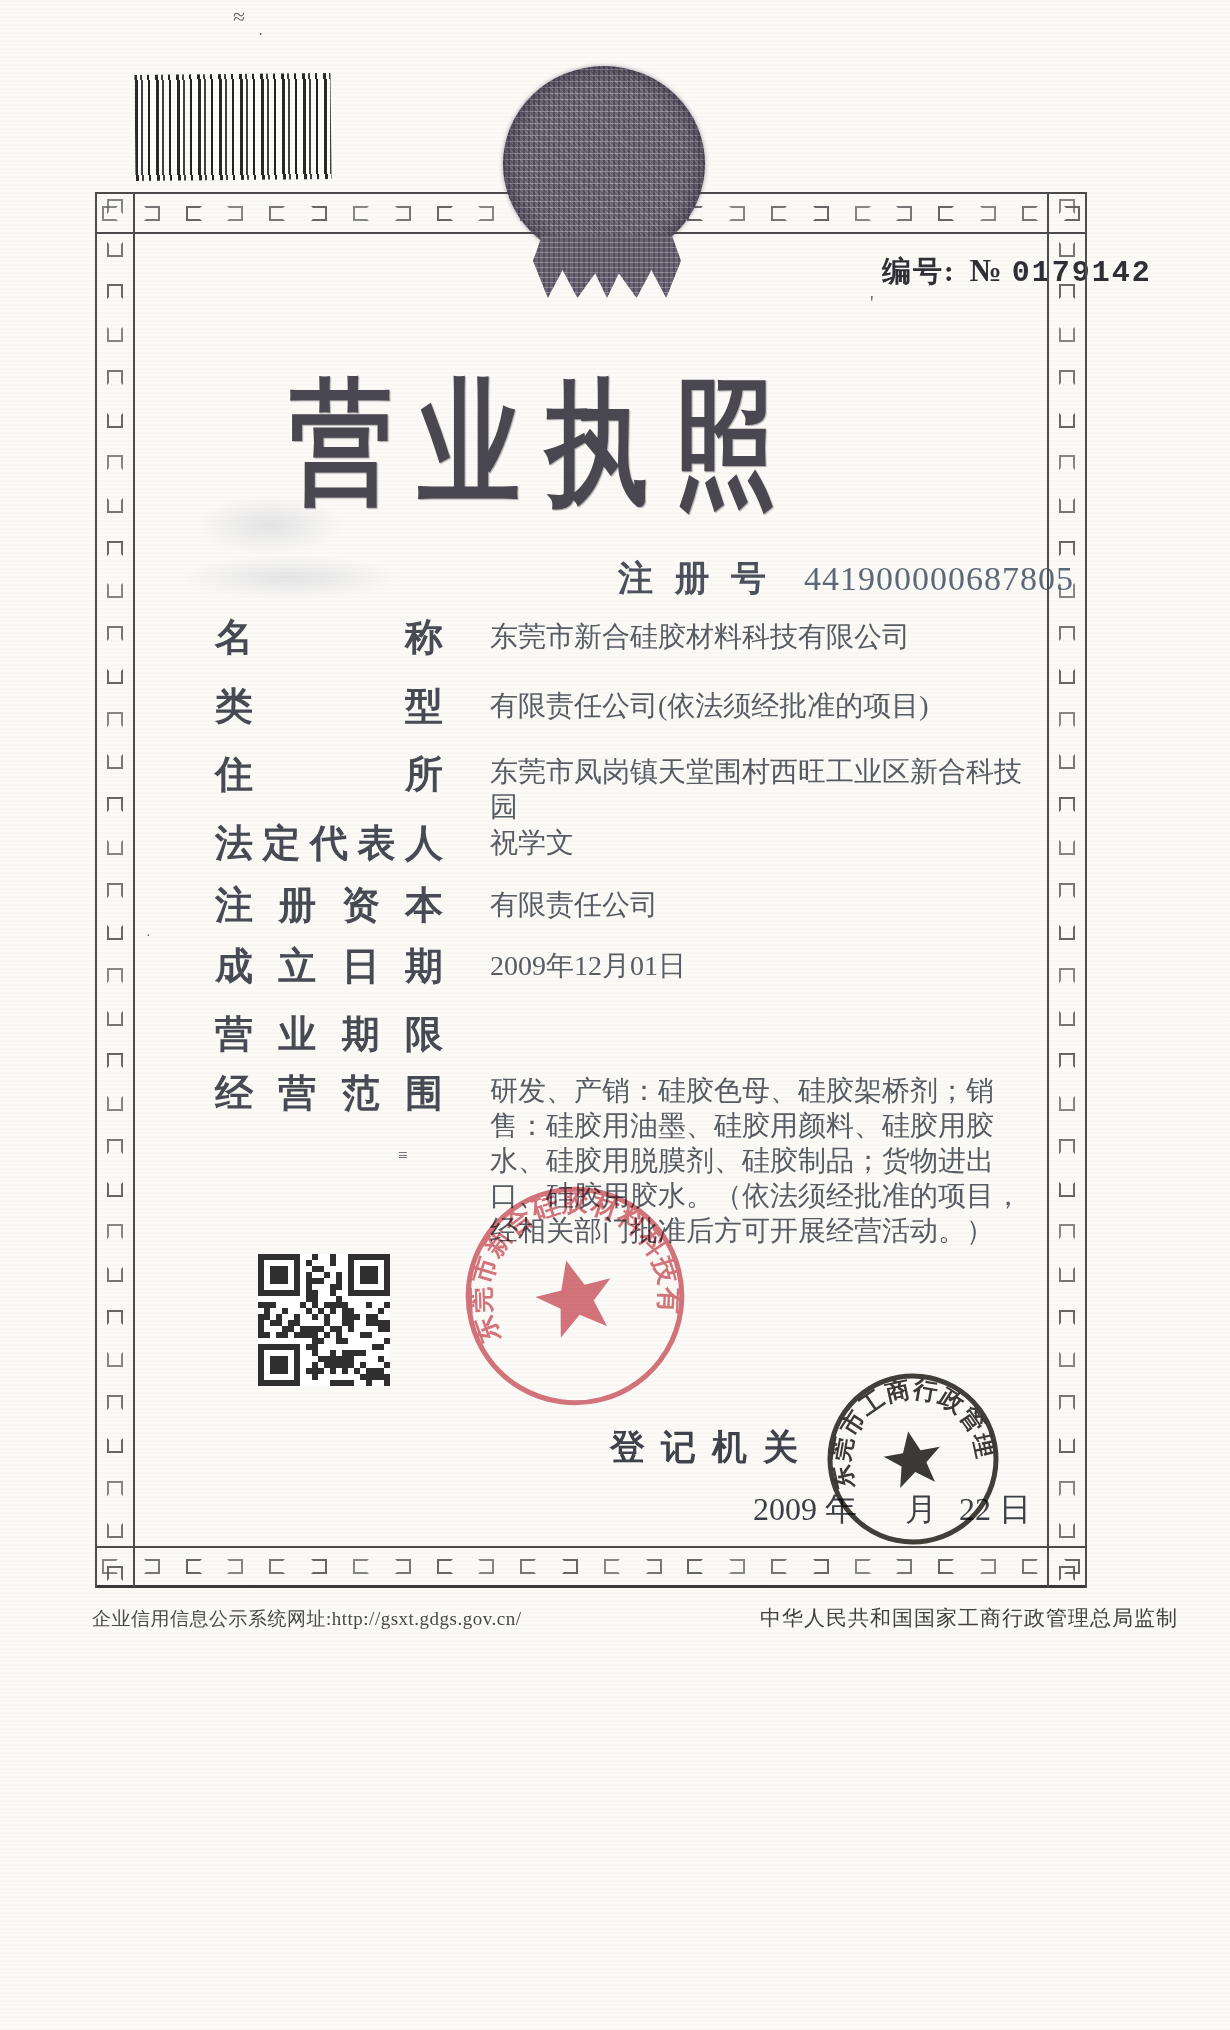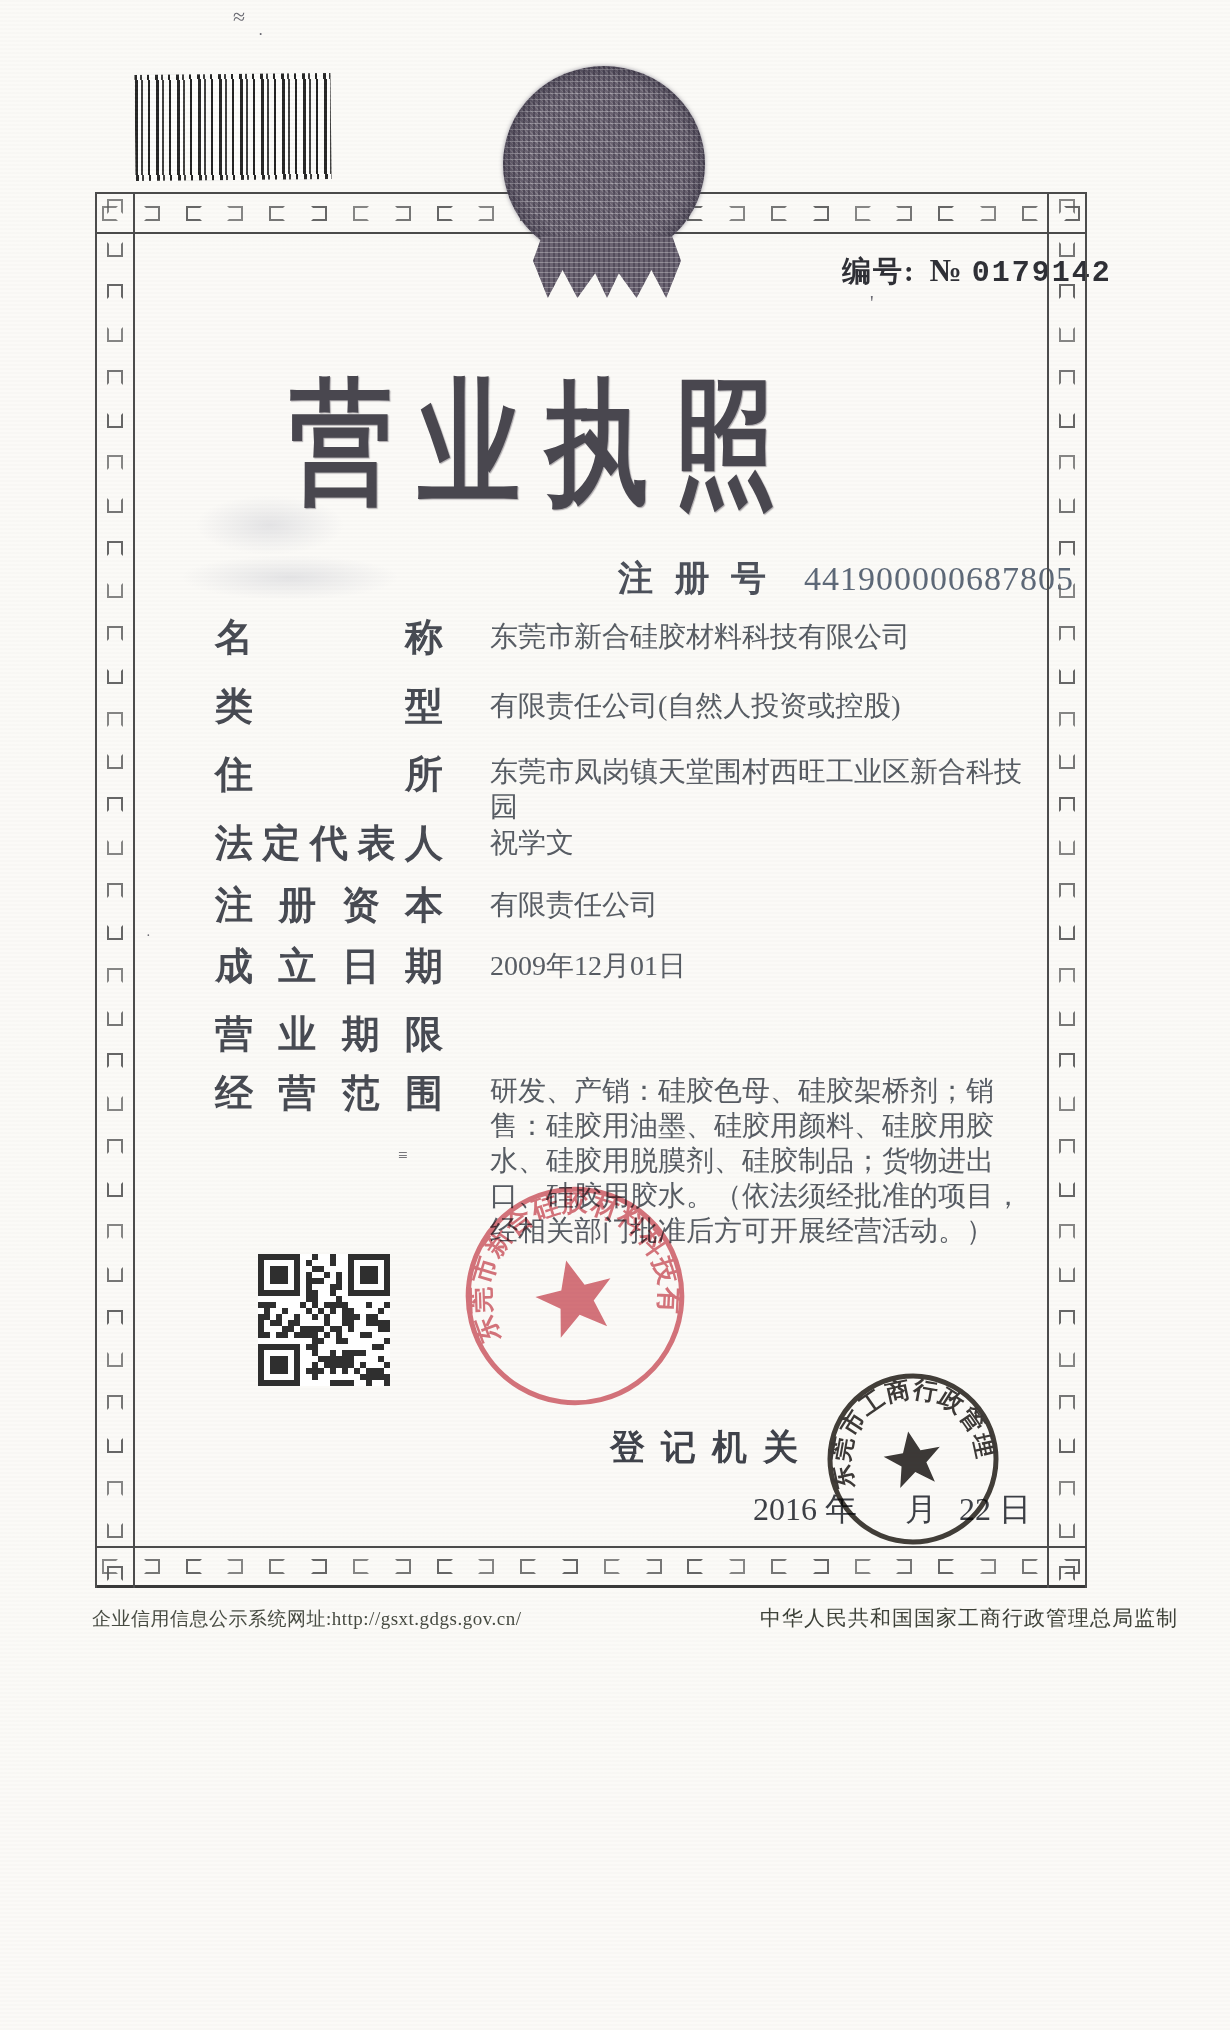--- a/index.html
+++ b/index.html
@@ -32,21 +32,21 @@
   }
   .emblem .skirt{
     position:absolute; left:30px; top:170px; width:148px; height:62px;
     background-color:#6b6472;
     background-image:
       repeating-linear-gradient(0deg, rgba(255,255,255,.28) 0 1px, transparent 1px 5px),
       repeating-linear-gradient(90deg, rgba(38,32,50,.35) 0 2px, transparent 2px 5px);
     clip-path:polygon(6% 0,94% 0,100% 40%,90% 100%,80% 55%,70% 100%,58% 60%,50% 100%,42% 60%,30% 100%,20% 55%,10% 100%,0 40%);
   }
   .serial{
-    position:absolute; left:842px; top:252px; font-size:29px; font-weight:bold;
+    position:absolute; left:882px; top:252px; font-size:29px; font-weight:bold;
     color:#2f3036; letter-spacing:2px; white-space:nowrap;text-align:center;
   }
   .serial .numero{font-size:32px; margin:0 8px 0 14px;}
   .serial .num{font-family:"Liberation Mono","DejaVu Sans Mono",monospace; font-size:30px; font-weight:600;}
   
   .strip{position:absolute; display:flex; justify-content:space-between; align-items:center; z-index:1;}
   .strip.h{left:95px; width:992px; height:42px; border-top:2px solid #4c4c4c; border-bottom:2px solid #4c4c4c; padding:0 7px; box-sizing:border-box;}
   .strip.top{top:192px;}
   .strip.bottom{top:1546px; border-bottom-width:3px; border-bottom-color:#383838;}
   .strip.v{top:192px; width:40px; height:1396px; border-left:2px solid #4c4c4c; border-right:2px solid #4c4c4c; flex-direction:column; padding:7px 0; box-sizing:border-box;}
@@ -248,21 +248,21 @@
         <span>名</span>
         <span>称</span>
       </div>
     <div class="f-value">东莞市新合硅胶材料科技有限公司</div>
   </div>
   <div class="field-row" style="top:681px">
     <div class="f-label">
         <span>类</span>
         <span>型</span>
       </div>
-    <div class="f-value">有限责任公司(自然人投资或控股)</div>
+    <div class="f-value">有限责任公司(依法须经批准的项目)</div>
   </div>
   <div class="field-row" style="top:749px">
     <div class="f-label">
         <span>住</span>
         <span>所</span>
       </div>
     <div class="f-value small">东莞市凤岗镇天堂围村西旺工业区新合科技园</div>
   </div>
   <div class="field-row" style="top:818px">
     <div class="f-label">
@@ -471,21 +471,21 @@
     </text>
   </svg>
 
   <div class="registrar">
       <span>登</span>
       <span>记</span>
       <span>机</span>
       <span>关</span>
     </div>
   <div class="issue-date">
-    <span>2016 年</span><span class="gap1"></span><span>月</span><span class="gap2"></span><span>22 日</span>
+    <span>2009 年</span><span class="gap1"></span><span>月</span><span class="gap2"></span><span>22 日</span>
   </div>
 
   <svg class="seal authority" viewBox="0 0 182 182">
     <circle cx="91" cy="91" r="83" fill="none" stroke="#34302b" stroke-width="5"></circle>
     <polygon fill="#2e2b28" points="91,63 99.9,83.7 119.5,83.7 103.6,96.5 108.6,117.3 91,104.3 73.4,117.3 78.4,96.5 62.5,83.7 82.1,83.7"></polygon>
     <path id="authArc" d="M30,113 A64,64 0 1 1 152,113" fill="none"></path>
     <text font-size="24" fill="#2e2b28" letter-spacing="1" font-weight="bold">
       <textPath href="#authArc" startOffset="2%">东莞市工商行政管理局</textPath>
     </text>
   </svg>

